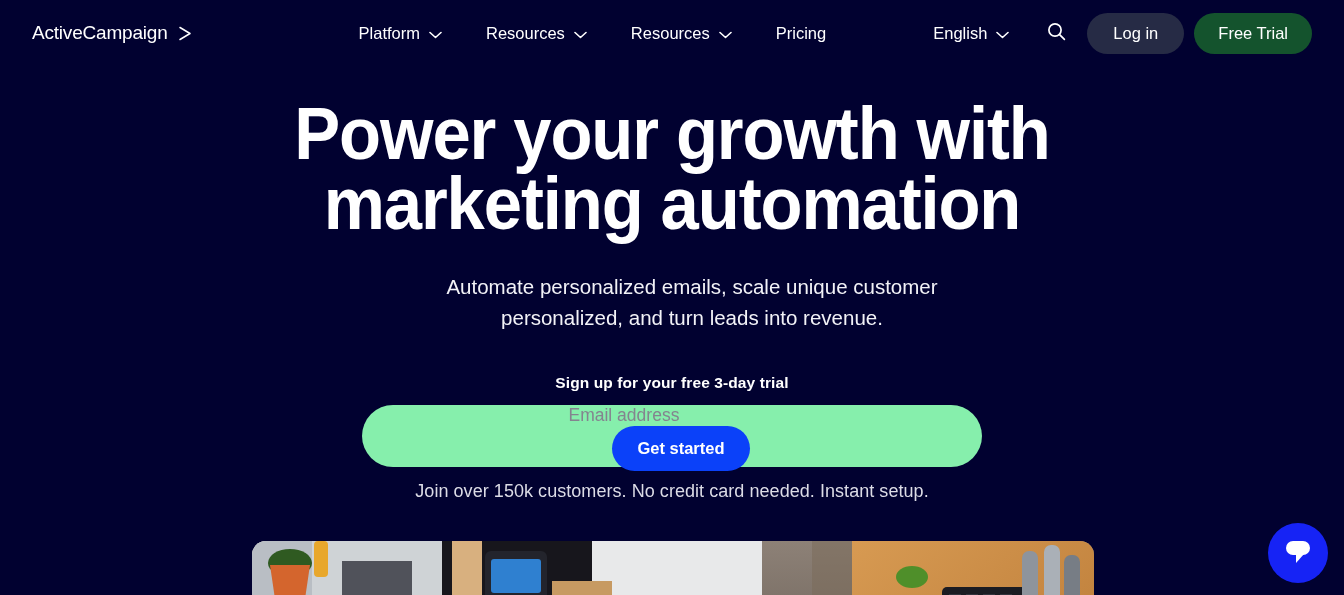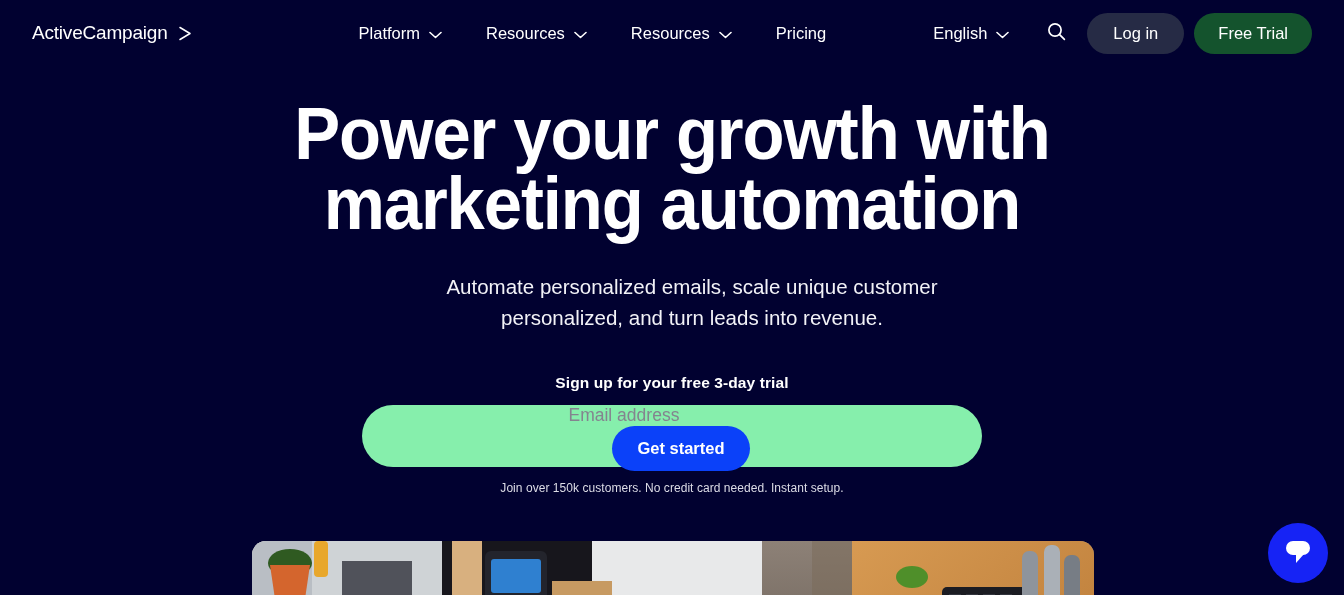--- a/index.html
+++ b/index.html
@@ -193,21 +193,21 @@
     font-size: 16.5px;
     font-weight: 700;
     font-family: inherit;
     padding: 13px 25px;
     cursor: pointer;
     white-space: nowrap;
   }
 
   .fineprint {
     margin-top: 14px;
-    font-size: 12px;
+    font-size: 18px;
     color: #dcdce6;
     letter-spacing: 0.05px;
   }
 
   
   .hero-media {
     position: absolute;
     left: 252px;
     top: 541px;
     width: 842px;

